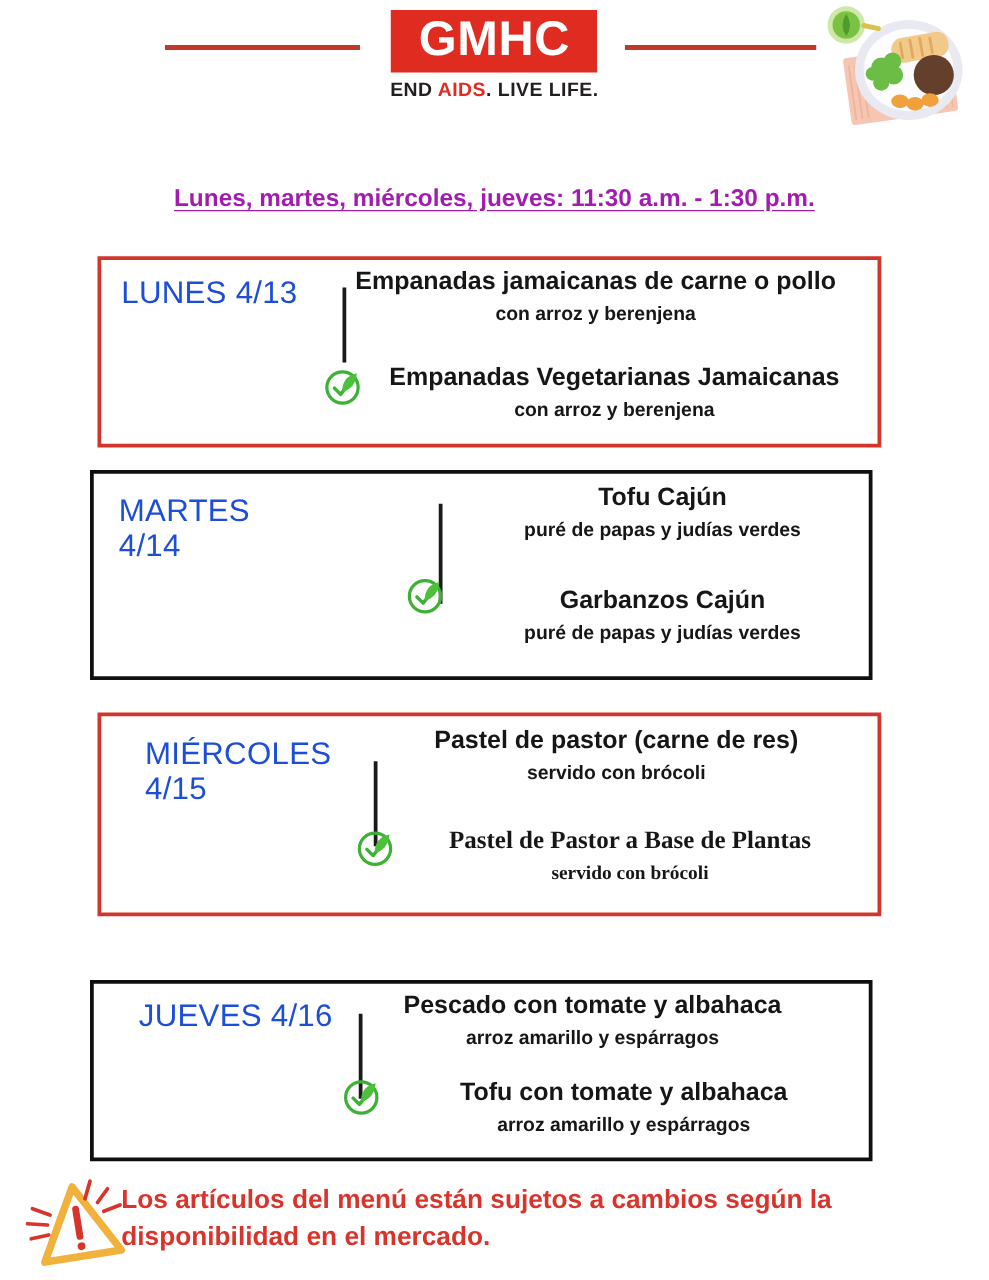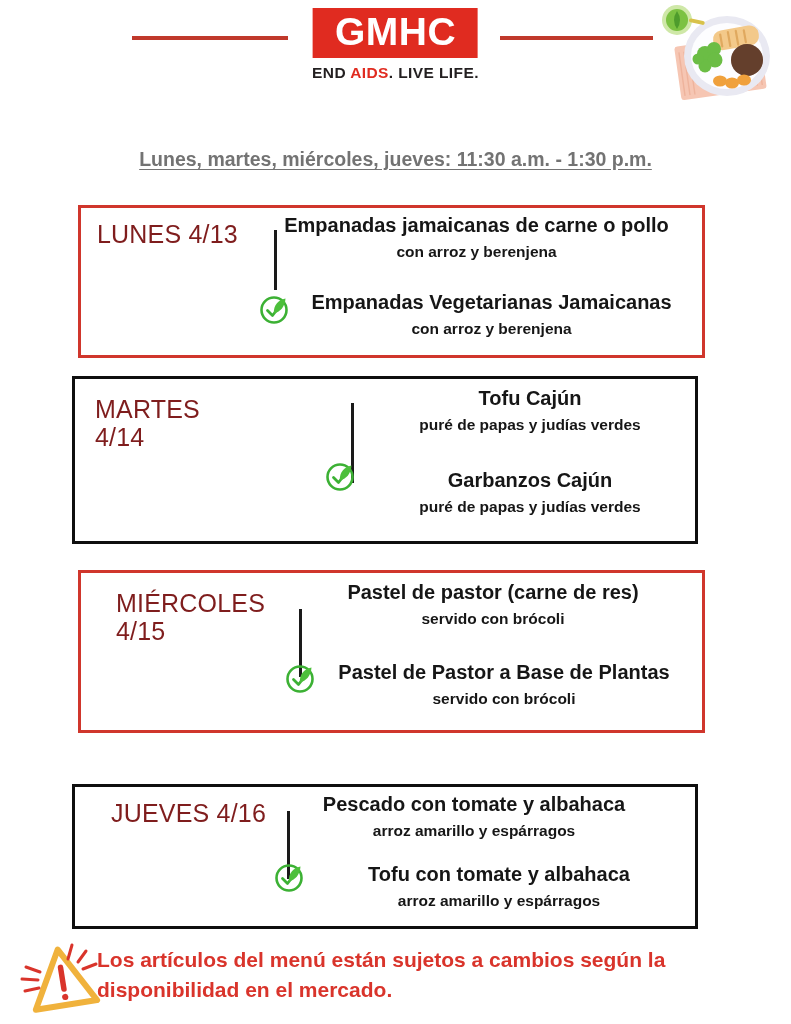--- a/index.html
+++ b/index.html
@@ -36,38 +36,38 @@
     position: absolute; top: 84px; left: 0; right: 0;
     text-align: center;
     font-size: 31px; font-weight: 700; color: #231f20;
     letter-spacing: -0.2px;
   }
 
   .subtitle {
     position: absolute; top: 148px; left: 0; right: 0;
     text-align: center;
     font-size: 19.5px; font-weight: 700;
-    color: #737373; text-decoration: underline;
+    color: #a21caf; text-decoration: underline;
     text-underline-offset: 3px;
   }
 
   
   .day {
     position: absolute;
     background: #fff;
     display: flex;
     align-items: stretch;
   }
   .day.red   { border: 3px solid #d0362c; }
   .day.black { border: 3px solid #0f0f0f; }
 
   .day-label {
     flex: 0 0 auto;
     display: flex; flex-direction: column; justify-content: center;
-    color: #7f1d1d;
+    color: #1d4ed8;
     font-size: 25px; font-weight: 400;
     line-height: 1.12;
     letter-spacing: 0.2px;
     white-space: pre-line;
   }
 
   .day-body { position: relative; flex: 1 1 auto; }
 
   .divider {
     position: absolute; width: 3px; background: #1a1a1a;
@@ -211,21 +211,21 @@
         <svg viewBox="0 0 34 34" width="34" height="34">
           <circle cx="16" cy="18" r="12.5" fill="none" stroke="#3cb134" stroke-width="2.6"></circle>
           <path d="M9.5 18.5 L14.5 23.5 L25 10" fill="none" stroke="#3cb134" stroke-width="2.8" stroke-linecap="round" stroke-linejoin="round"></path>
           <path d="M27.5 6.5 C20 8 15.5 13 15.8 21.5 C22 20 27 15 27.5 6.5 Z" fill="#4cbf3b"></path>
         </svg>
       </div>
       <div class="meal" style="left:0; right:8px; top:8px;">
         <div class="meal-name">Pastel de pastor (carne de res)</div>
         <div class="meal-sub">servido con brócoli</div>
       </div>
-      <div class="meal" style="left:22px; right:8px; top:88px;">
+      <div class="meal" style="left:22px; right:8px; top:88px;font-family:Liberation Serif, serif;">
         <div class="meal-name">Pastel de Pastor a Base de Plantas</div>
         <div class="meal-sub">servido con brócoli</div>
       </div>
     </div>
   </div>
 
   <div class="day black" style="left:72px; top:784px; width:626px; height:145px;">
     <div class="day-label" style="width:192px; padding-left:36px; justify-content:flex-start; padding-top:12px;">JUEVES 4/16</div>
     <div class="day-body">
       <div class="divider" style="left:20px; top:24px; height:68px;"></div>

